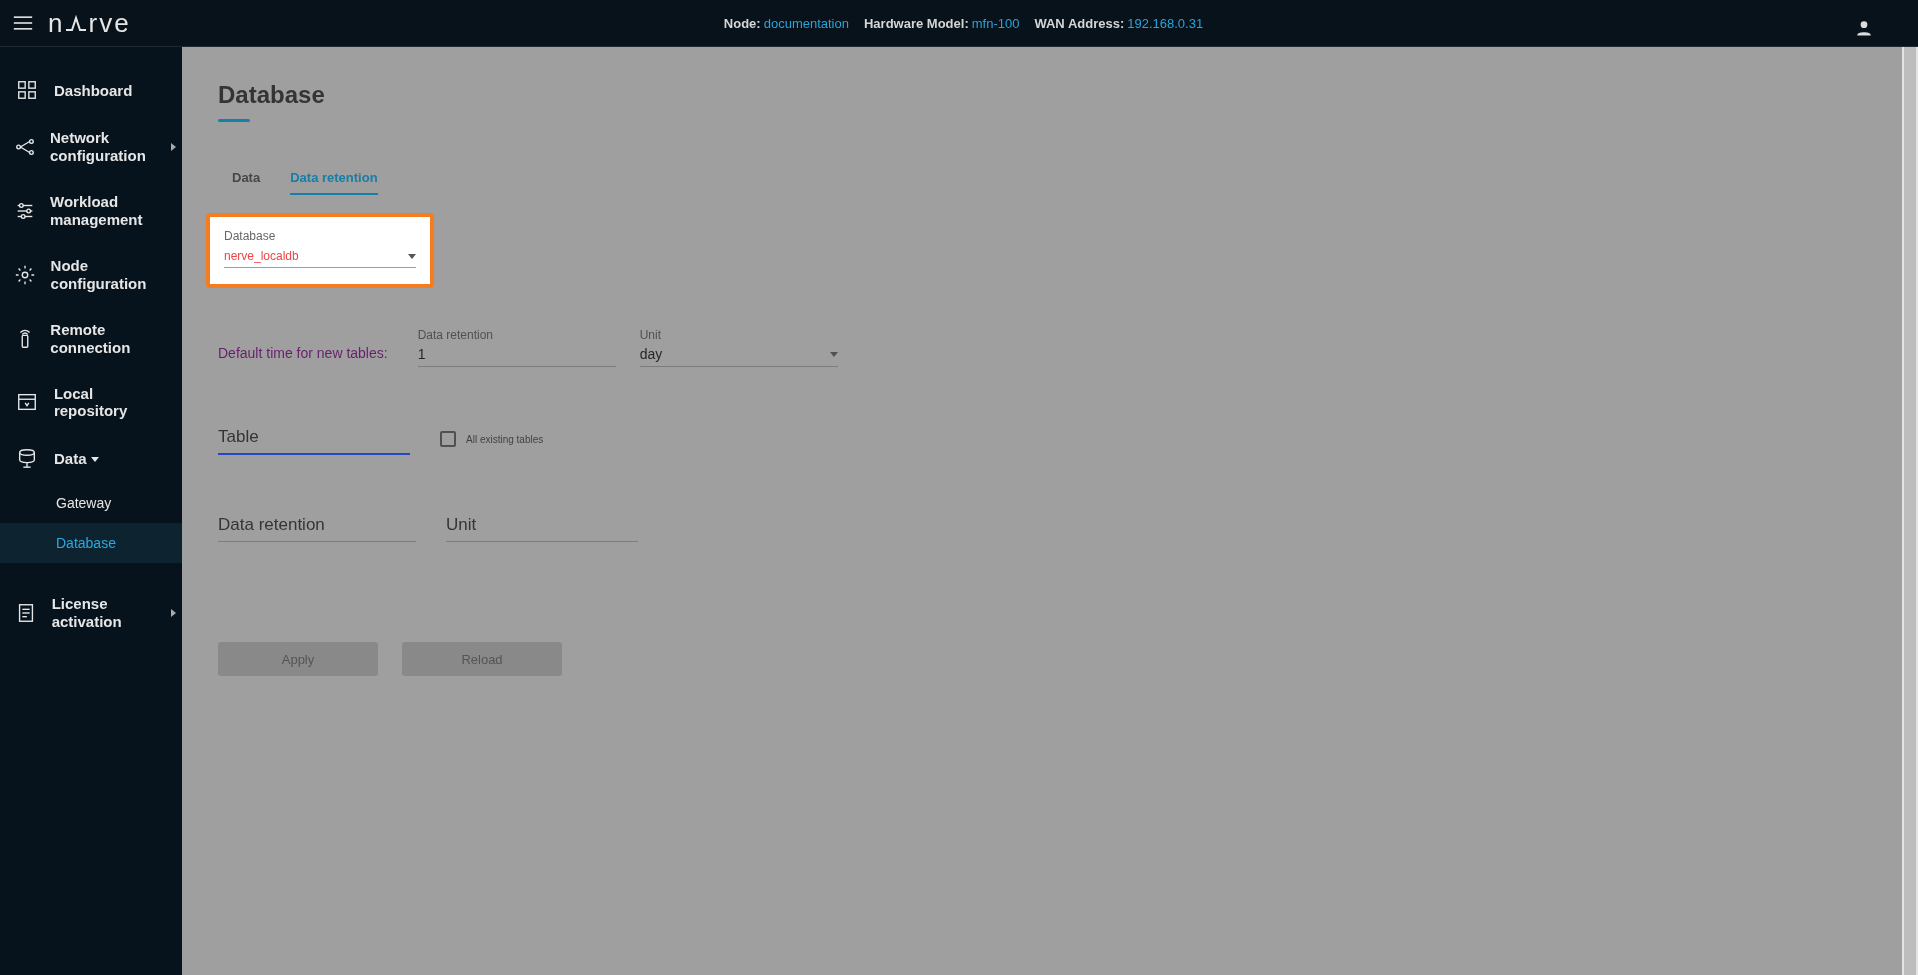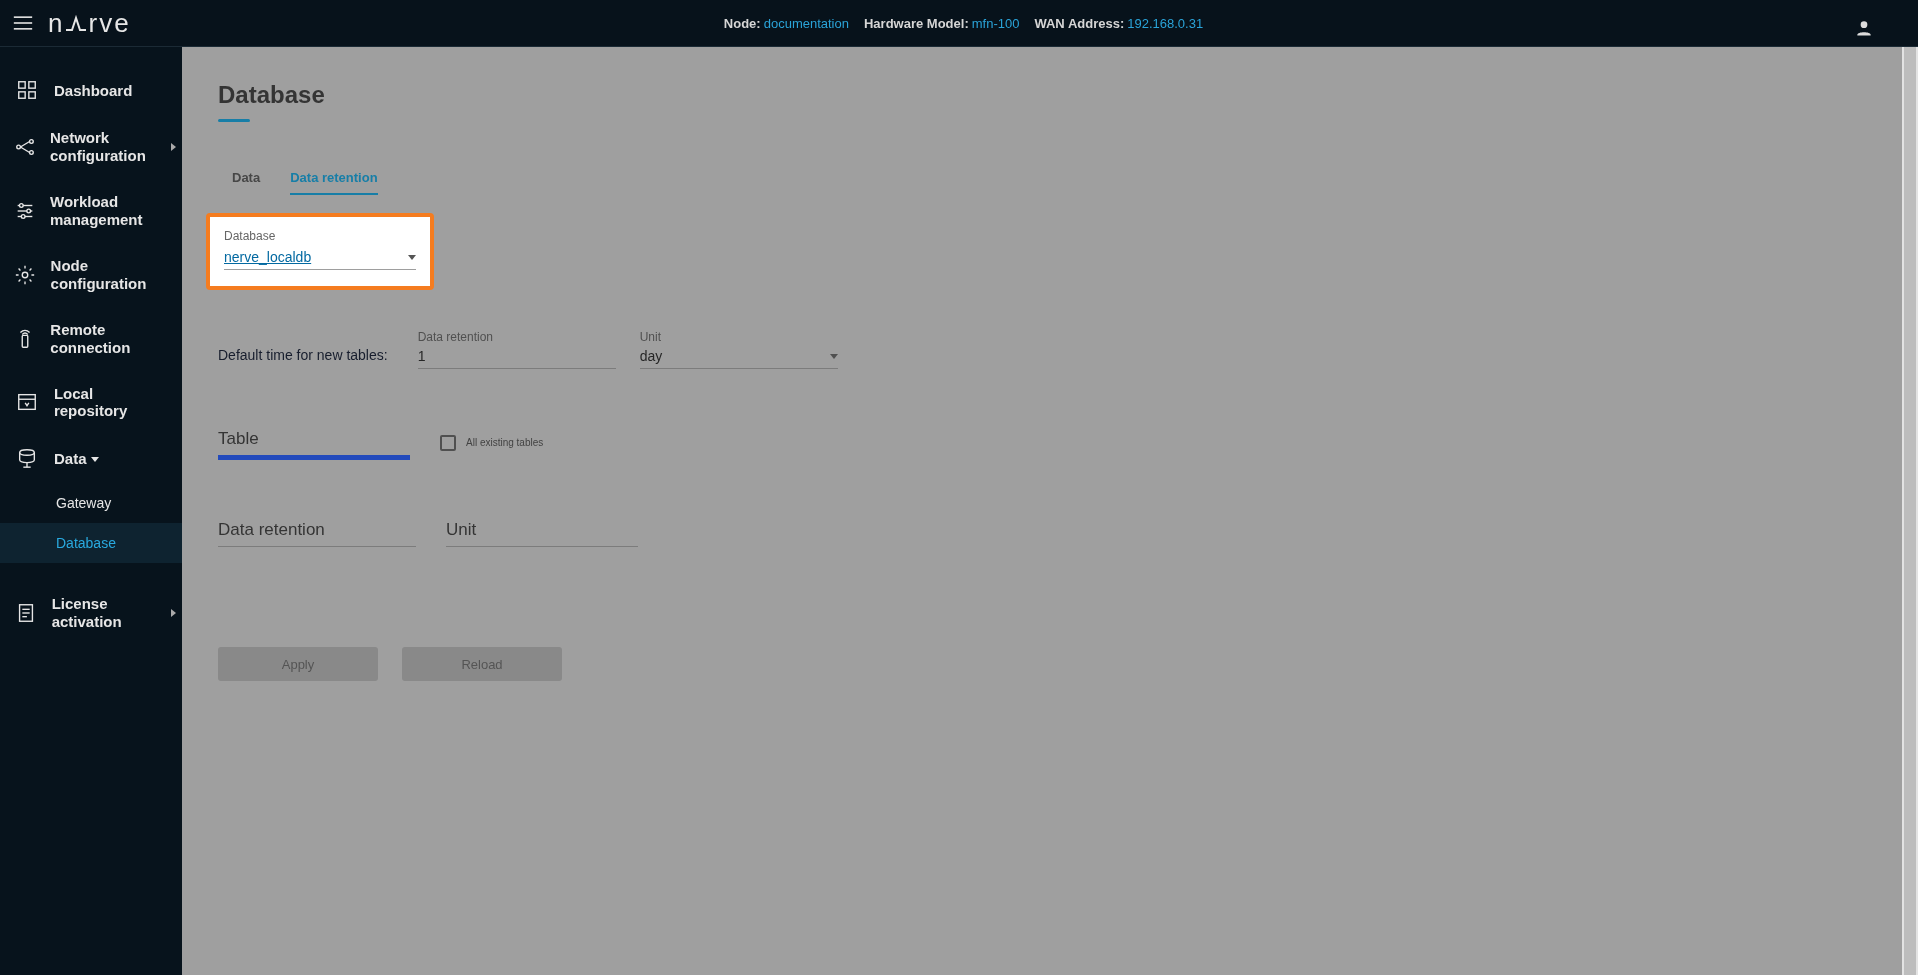--- a/index.html
+++ b/index.html
@@ -88,33 +88,33 @@
     margin-top:18px;
     margin-left:-12px;
     width:228px;
     border:4px solid #f57c1f;
     background:#ffffff;
     border-radius:4px;
     padding:12px 14px 16px 14px;
   }
   .field-label-sm { font-size:12px; color:#666; }
   .select-line { display:flex; justify-content:space-between; align-items:center; border-bottom:1px solid #9e9e9e; padding:4px 0 4px 0; margin-top:2px; cursor:pointer; }
-  .select-line .val { font-size:14px; color:#0369a1;text-decoration:underline; }
+  .select-line .val { font-size:12px; color:#ef4444; }
   .select-line .car { width:0;height:0;border-left:4px solid transparent;border-right:4px solid transparent;border-top:5px solid #555; }
 
   .row { display:flex; align-items:flex-end; gap:24px; margin-top:40px; }
-  .static-lbl { font-size:14px; color:#0f172a; padding-bottom:6px; margin-right:6px; }
+  .static-lbl { font-size:14px; color:#701a75; padding-bottom:6px; margin-right:6px; }
   .mini-field { display:flex; flex-direction:column; }
   .mini-field .lbl { font-size:12px; color:#555; margin-bottom:2px; }
   .mini-field .underline { border-bottom:1px solid #8a8a8a; min-width:198px; display:flex; justify-content:space-between; align-items:center; padding:2px 0 4px 0; font-size:14px; color:#222; }
   .mini-field.wide .underline { min-width:198px; }
   .mini-field .car { width:0;height:0;border-left:4px solid transparent;border-right:4px solid transparent;border-top:5px solid #555; }
 
   .row2 { display:flex; align-items:center; gap:30px; margin-top:56px; }
-  .table-select { border-bottom:5px solid #1d4ed8; width:192px; display:flex; justify-content:space-between; align-items:center; padding:4px 0 6px 0; font-size:17px; color:#333; cursor:pointer; }
+  .table-select { border-bottom:2px solid #1d4ed8; width:192px; display:flex; justify-content:space-between; align-items:center; padding:4px 0 6px 0; font-size:17px; color:#333; cursor:pointer; }
   .chk { display:flex; align-items:center; gap:10px; font-size:10px; color:#444; cursor:pointer; }
   .chk-box { width:16px; height:16px; border:2px solid #555; border-radius:2px; }
 
   .row3 { display:flex; gap:30px; margin-top:56px; }
   .big-field { border-bottom:1px solid #8a8a8a; width:198px; display:flex; justify-content:space-between; align-items:center; padding:4px 0 6px 0; font-size:17px; color:#333; }
 
   .btn-row { display:flex; gap:24px; margin-top:100px; }
   .btn { width:160px; height:34px; border:none; border-radius:3px; background:#9a9a9a; color:#5a5a5a; font-size:13px; cursor:not-allowed; }
 
   

